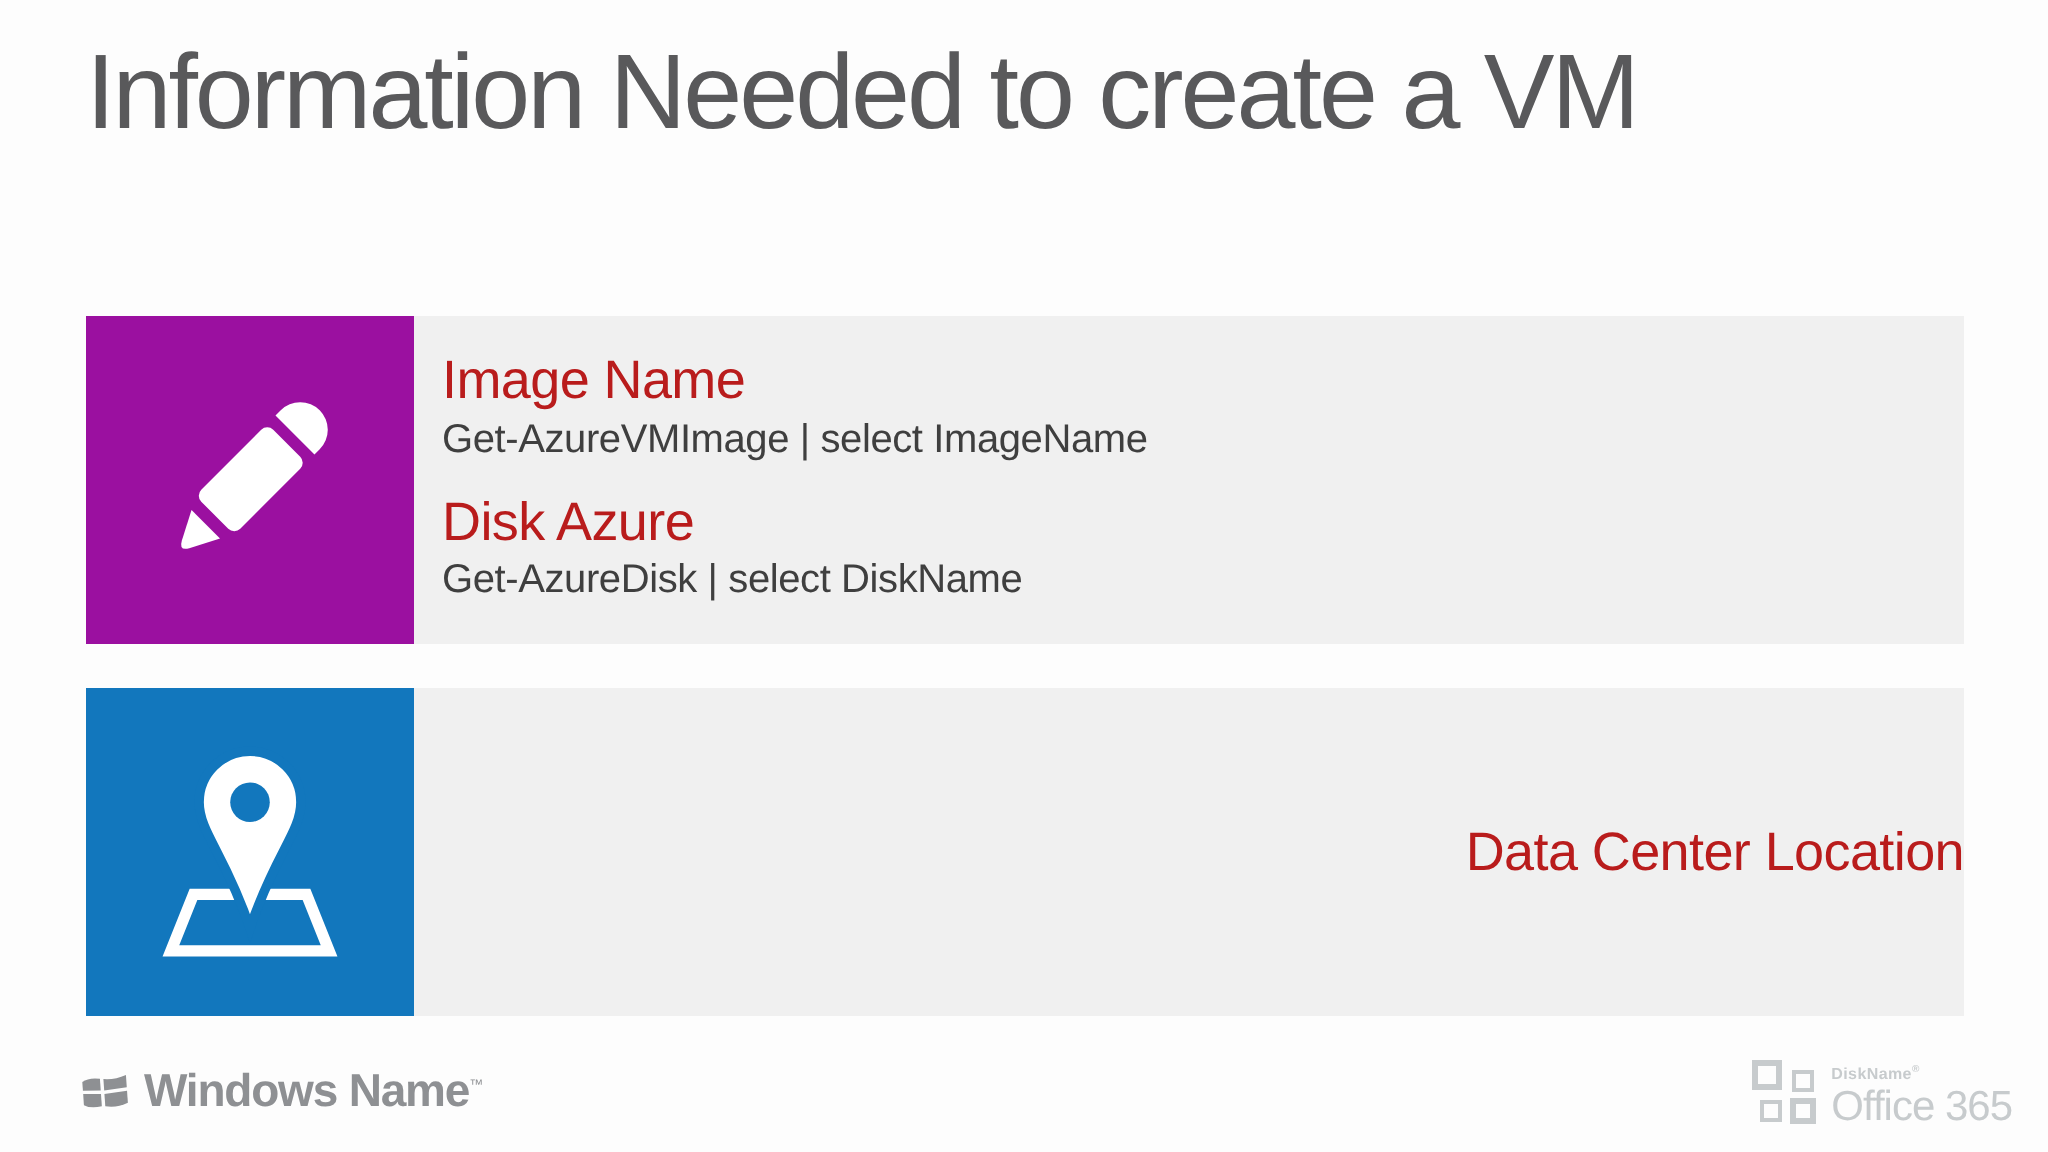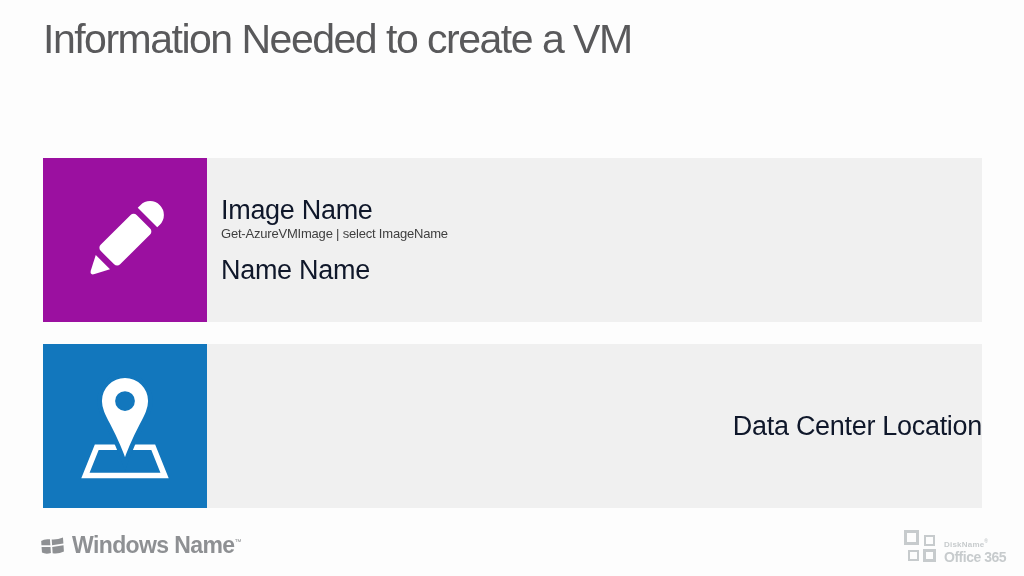--- a/index.html
+++ b/index.html
@@ -9,21 +9,21 @@
     background: #fdfdfd;
     font-family: "Liberation Sans", sans-serif;
     overflow: hidden;
   }
   .slide { position: absolute; inset: 0; }
 
   
   .slide-title {
     position: absolute;
     left: 43px; top: 16px;
-    font-size: 41px;
+    font-size: 53px;
     font-weight: 300;
     letter-spacing: -1.5px;
     color: #59595b;
     white-space: nowrap;
   }
 
   
   .info-row {
     position: absolute;
     left: 43px;
@@ -49,26 +49,26 @@
     background: #f0f0f0;
     display: flex;
     flex-direction: column;
     justify-content: center;
     padding-left: 14px;
     gap: 11px;
   }
   .entry-heading {
     font-size: 27px;
     font-weight: 300;
-    color: #0f172a;
+    color: #b91c1c;
     line-height: 1.12;
     letter-spacing: -0.3px;
   }
   .entry-command {
-    font-size: 13px;
+    font-size: 20px;
     color: #3f3f3f;
     line-height: 1.45;
     letter-spacing: -0.2px;
   }
 
   
   .wa-logo {
     position: absolute;
     left: 40px; bottom: 17px;
     display: flex;
@@ -94,21 +94,21 @@
   }
   .o365-grid { position: relative; width: 35px; height: 35px; }
   .o365-grid div { position: absolute; border-style: solid; border-color: #c7cbcd; }
   .o365-sq1 { left: 0;  top: 1px;  width: 15px; height: 15px; border-width: 3px; }
   .o365-sq2 { left: 20px; top: 6px; width: 11px; height: 11px; border-width: 2px; }
   .o365-sq3 { left: 4px; top: 21px; width: 11px; height: 11px; border-width: 2px; }
   .o365-sq4 { left: 19px; top: 20px; width: 13px; height: 13px; border-width: 3px; }
   .o365-textcol { display: flex; flex-direction: column; line-height: 1; }
   .o365-ms { font-size: 8px; font-weight: 700; letter-spacing: 0.2px; margin-bottom: 1px; }
   .o365-ms sup { font-size: 5px; }
-  .o365-name { font-size: 14px; font-weight: 700; letter-spacing: -0.5px; white-space: nowrap; }
+  .o365-name { font-size: 21px; font-weight: 400; letter-spacing: -0.5px; white-space: nowrap; }
 </style>
 </head>
 <body>
 
 <div class="slide">
 
   <h1 class="slide-title">Information Needed to create a VM</h1>
 
   <section class="info-row row-1">
     <div class="tile tile-purple">
@@ -119,21 +119,22 @@
           <path d="M40.5 79.5 h19 l-7 13.5 q-2.5 4.5 -5 0 Z"></path>
         </g>
       </svg>
     </div>
     <div class="panel">
       <div class="entry">
         <div class="entry-heading">Image Name</div>
         <div class="entry-command">Get-AzureVMImage | select ImageName</div>
       </div>
       <div class="entry">
-        <div class="entry-heading">Name Name</div>
+        <div class="entry-heading">Disk Azure</div>
+        <div class="entry-command">Get-AzureDisk | select DiskName</div>
       </div>
     </div>
   </section>
 
   <section class="info-row row-2">
     <div class="tile tile-blue">
       <svg width="104" height="113" viewBox="0 0 110 120">
         <polygon points="25,82 85,82 97,112 13,112" fill="none" stroke="#ffffff" stroke-width="6"></polygon>
         <path d="M55 6 a27 27 0 0 1 27 27 c0 16 -14 28 -27 67 c-13 -39 -27 -51 -27 -67 a27 27 0 0 1 27 -27 Z" fill="#ffffff" stroke="#1277bd" stroke-width="5"></path>
         <circle cx="55" cy="33" r="10.5" fill="#1277bd"></circle>

